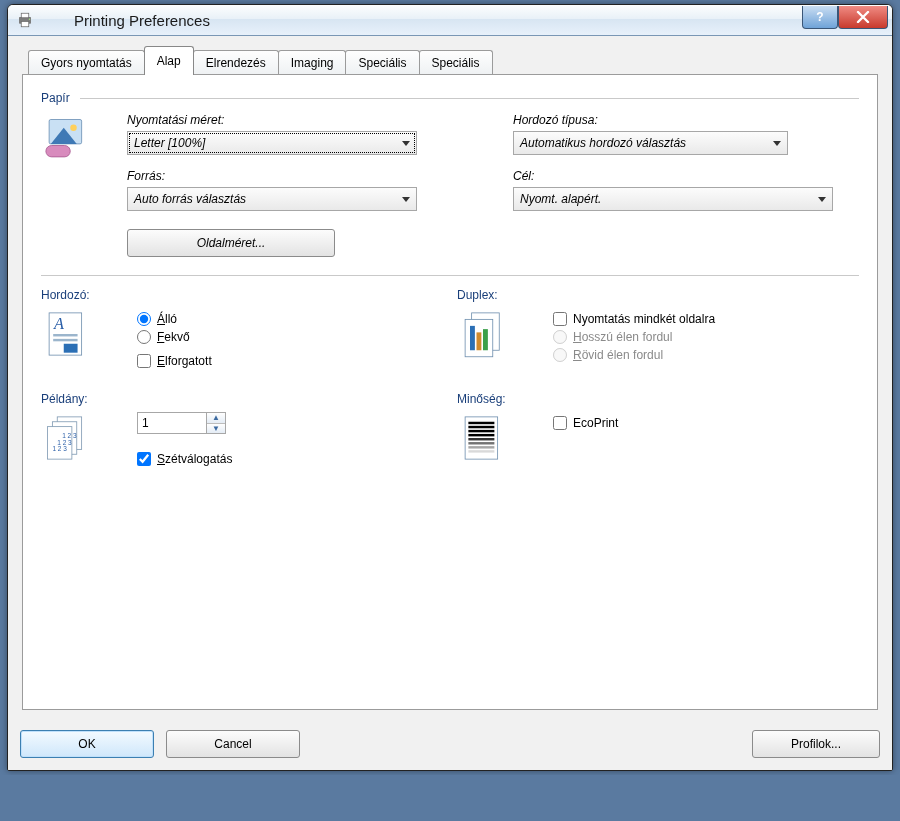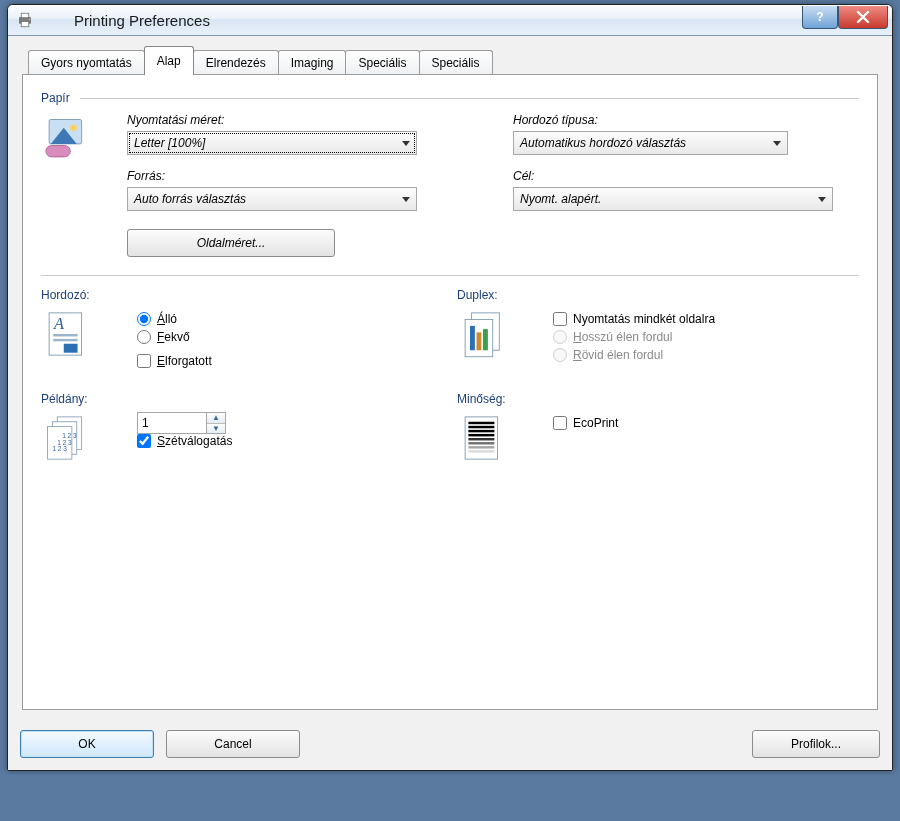--- a/index.html
+++ b/index.html
@@ -208,21 +208,21 @@
               </svg>
             </div>
             <div class="indent">
               <div class="spinner">
                 <input type="text" value="1" style="">
                 <div class="spinbtns">
                   <div>▲</div>
                   <div>▼</div>
                 </div>
               </div>
-              <label class="optline" style="margin-top:0">
+              <label class="optline" style="margin-top:18px">
                 <input type="checkbox" checked="" style="">
                 <span><span class="under">S</span><span>zétválogatás</span></span>
               </label>
             </div>
           </div>
         </div>
 
         <div class="rightcol">
           <div class="section-title">Minőség:</div>
           <div class="row">

